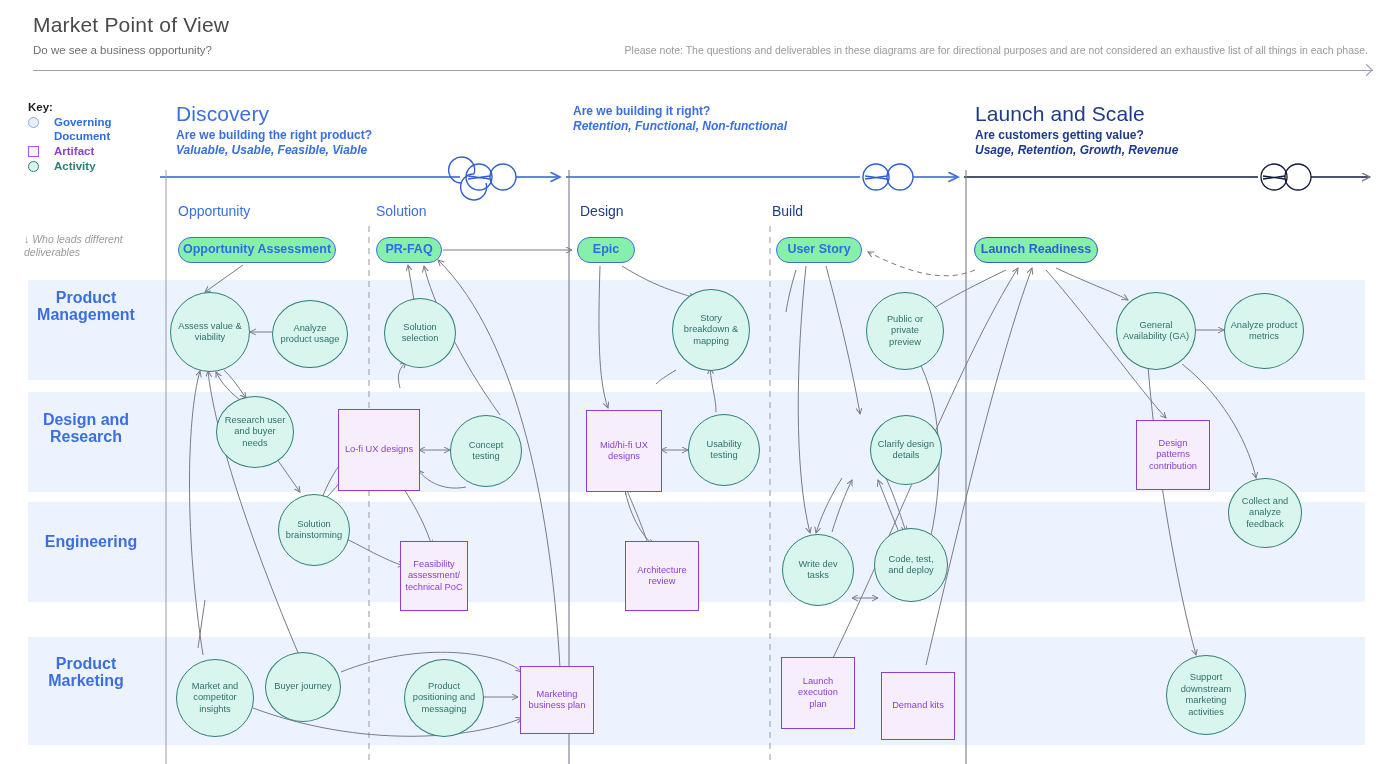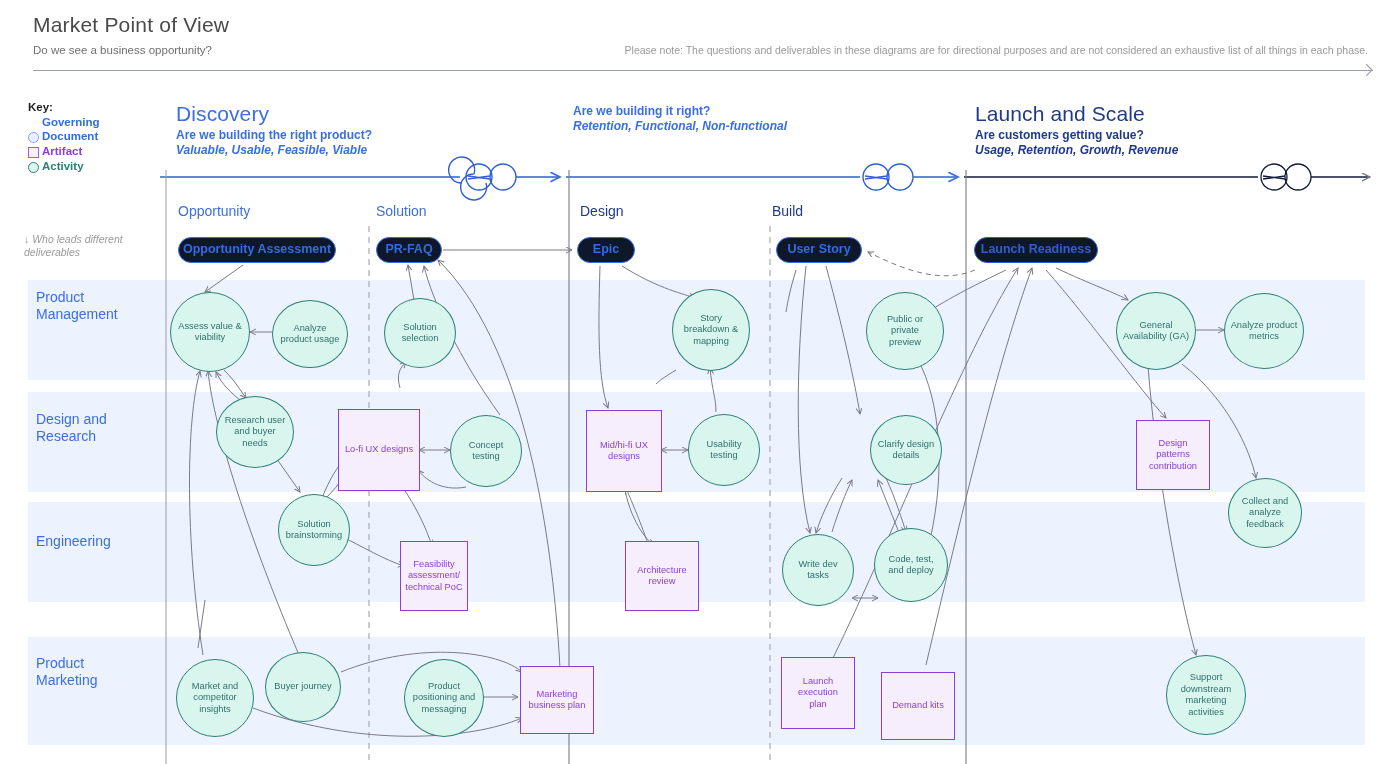--- a/index.html
+++ b/index.html
@@ -11,21 +11,21 @@
   
   #page-title{left:33px;top:13px;font-size:21px;color:#4a4a4a;font-weight:400;letter-spacing:.2px;}
   #page-subtitle{left:33px;top:44px;font-size:11.5px;color:#6f6f6f;}
   #note{right:24px;top:44px;font-size:10.5px;color:#9a9a9a;text-align:right;white-space:nowrap;}
   #top-rule{left:33px;top:70px;width:1340px;height:0;border-top:1px solid #9aa0b4;}
   #top-rule-arrow{left:1366px;top:64px;width:12px;height:12px;}
 
   
   #key{left:28px;top:100px;width:120px;}
   #key-title{font-size:11.5px;font-weight:bold;color:#1f1f1f;line-height:14px;}
-  .key-row{display:flex;align-items:flex-end;gap:3px;line-height:14px;margin-top:1px;}
+  .key-row{display:flex;align-items:flex-start;gap:15px;line-height:14px;margin-top:1px;}
   .key-swatch{flex:none;width:11px;height:11px;margin-top:2px;box-sizing:border-box;}
   .sw-circle{border:1.4px solid #8aa8e8;border-radius:50%;background:#eaf1fe;}
   .sw-square{border:1.4px solid #a855f7;background:#f7f0fe;}
   .sw-circle2{border:1.4px solid #2d7f76;border-radius:50%;background:#d9f7ef;}
   .key-label{font-size:11.5px;font-weight:600;}
   .k-gov{color:#2f6de0;}
   .k-art{color:#8b3fd4;}
   .k-act{color:#2d7f76;}
 
   
@@ -39,26 +39,26 @@
   
   .subphase{position:absolute;font-size:14px;font-weight:500;}
   .sp-blue{color:#3b6fe0;}
   .sp-navy{color:#1f3a8a;}
 
   
   #who-leads{left:24px;top:233px;width:135px;font-size:10.5px;font-style:italic;color:#9a9a9a;line-height:13px;}
 
   
   .lane-band{position:absolute;left:28px;width:1337px;background:#edf3fe;}
-  .lane-label{position:absolute;left:36px;font-size:14px;font-weight:normal;color:#3b6fe0;line-height:17px;}
+  .lane-label{position:absolute;left:36px;font-size:16px;font-weight:bold;color:#3b6fe0;line-height:17px;text-align:center;}
 
   
   .node{position:absolute;box-sizing:border-box;display:flex;align-items:center;justify-content:center;
         text-align:center;line-height:11.5px;}
-  .gov{border:1.6px solid #3b6fe0;background:#0f172a;border-radius:999px;color:#2f6de0;
+  .gov{border:1.6px solid #3b6fe0;background:#86efac;border-radius:999px;color:#2f6de0;
        font-size:12.5px;font-weight:600;}
   .gov.navy{border-color:#2f5fd0;color:#2f5fd0;}
   .act{border:1.5px solid #2d7f76;background:#d8f6ee;border-radius:50%;color:#31706d;font-size:9.3px;}
   .art{border:1.8px solid #8b3fd4;background:#f6eefd;color:#8b3fd4;font-size:9.3px;}
 
   
   #wires{position:absolute;left:0;top:0;width:1392px;height:764px;pointer-events:none;}
 </style>
 </head>
 <body>

